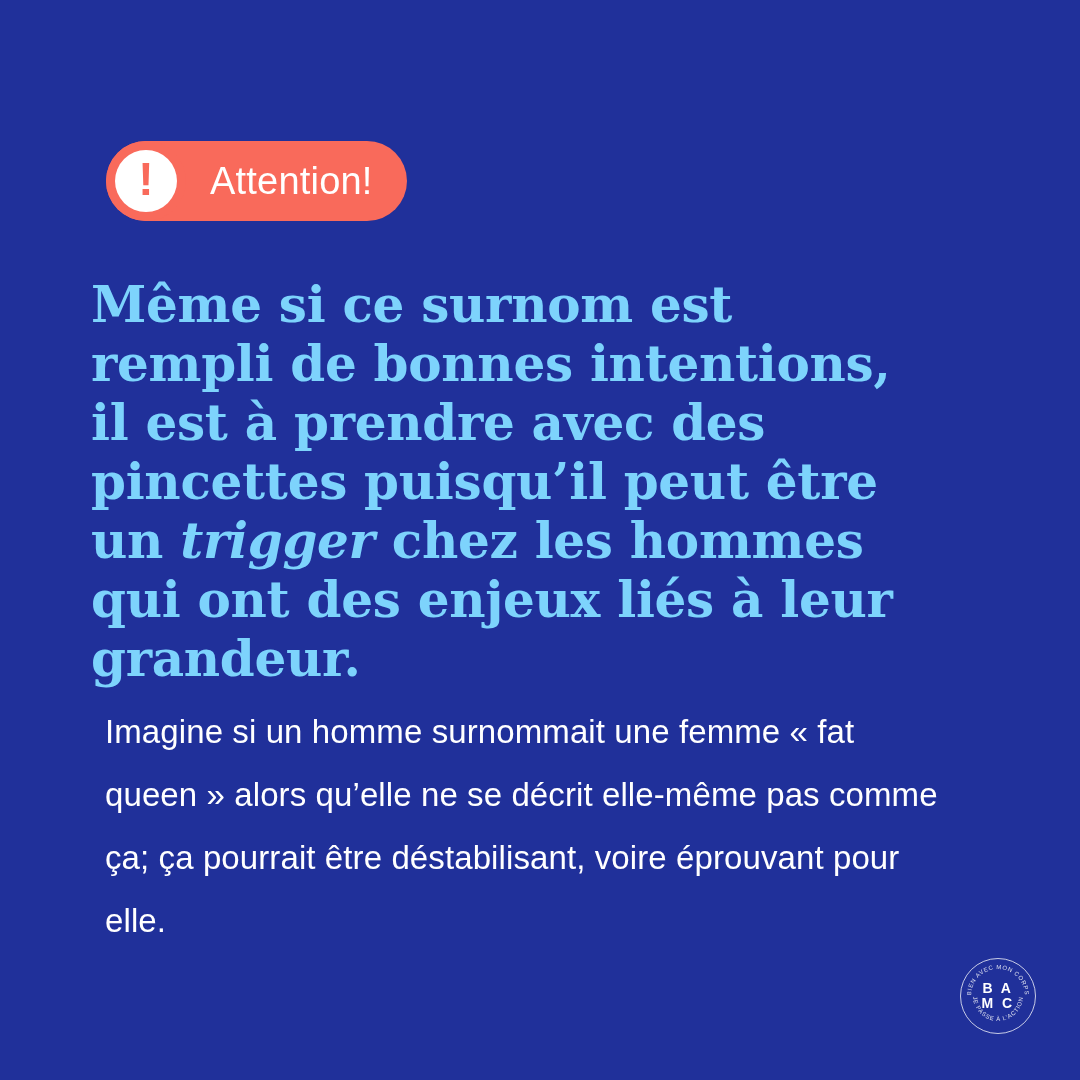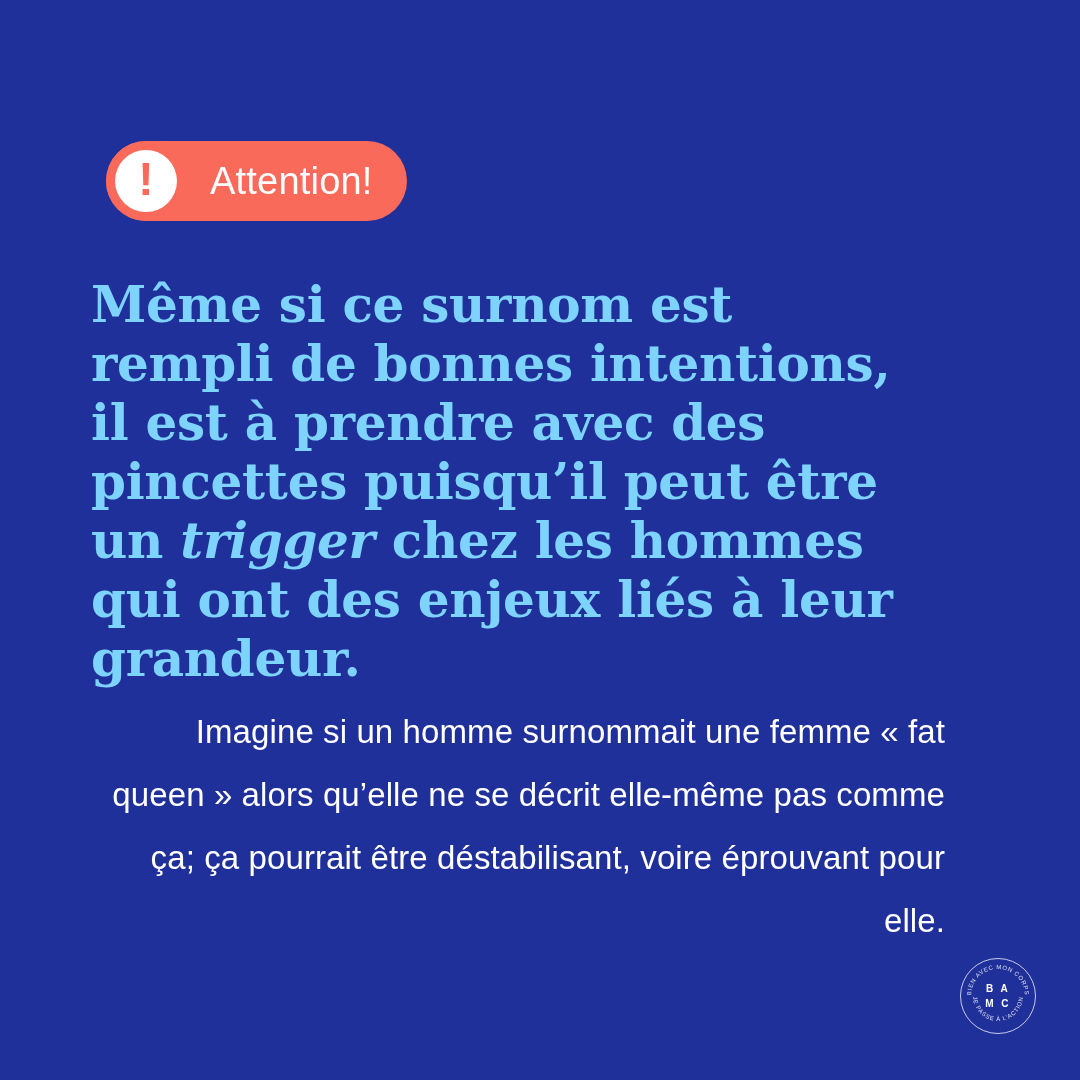--- a/index.html
+++ b/index.html
@@ -94,21 +94,20 @@
     position: absolute;
     left: 105px;
     top: 700px;
     width: 840px;
     color: #ffffff;
     font-family: "Liberation Sans", sans-serif;
     font-weight: normal;
     font-size: 33px;
     line-height: 63px;
     letter-spacing: 0.1px;
-    text-align: right;
   }
 
   
   .logo {
     position: absolute;
     right: 44px;
     bottom: 46px;
     width: 76px;
     height: 76px;
   }
@@ -119,21 +118,21 @@
     border-radius: 50%;
   }
   .logo-mark {
     position: absolute;
     inset: 0;
     display: flex;
     flex-direction: column;
     align-items: center;
     justify-content: center;
     color: #ffffff;
-    font-size: 10px;
+    font-size: 14px;
     font-weight: bold;
     letter-spacing: 2.4px;
     line-height: 15px;
     font-family: "Liberation Sans", sans-serif;
   }
   .logo-arc-text {
     position: absolute;
     inset: 0;
     color: rgba(255,255,255,0.85);
     font-size: 5.4px;

